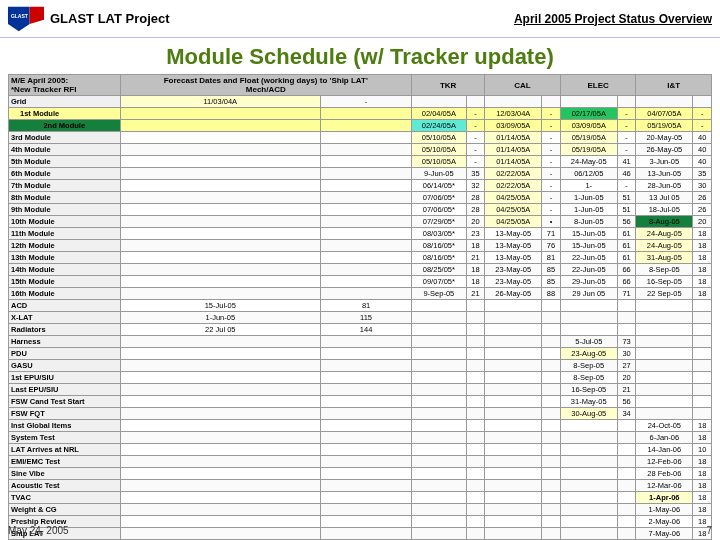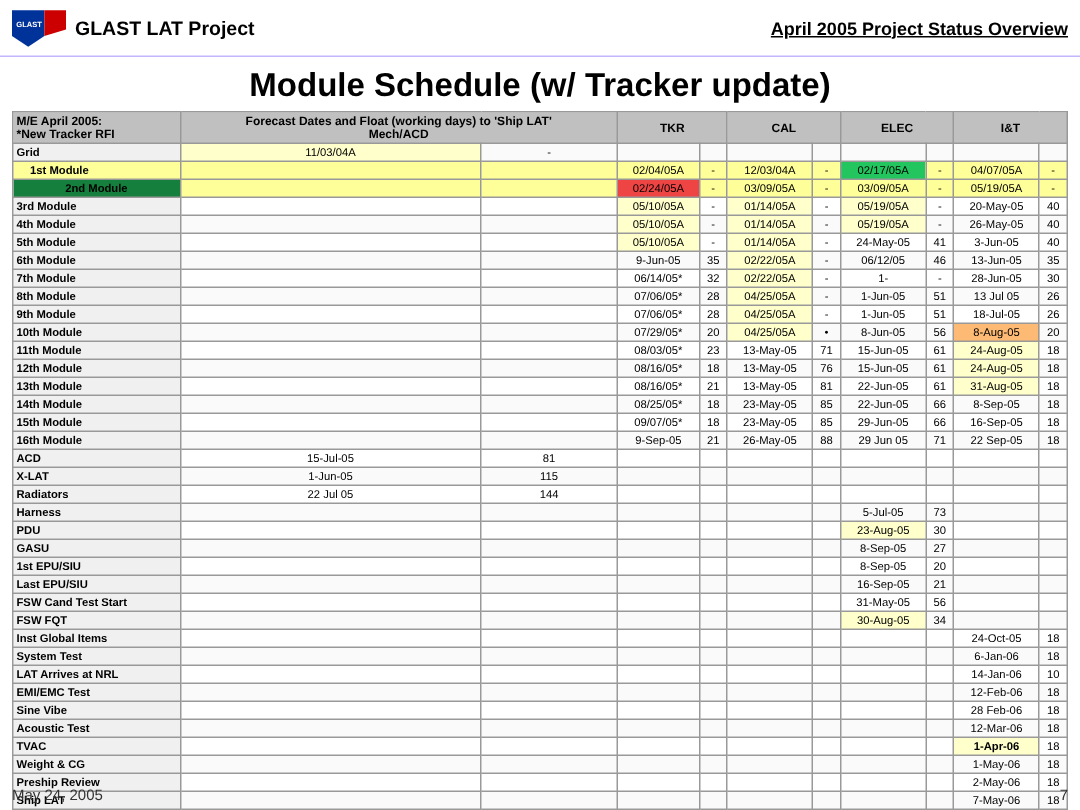--- a/index.html
+++ b/index.html
@@ -44,21 +44,21 @@
       font-weight: bold;
       color: #000;
       text-align: right;
       text-decoration: underline;
     }
 
     #page-title {
       text-align: center;
       font-size: 22px;
       font-weight: bold;
-      color: #000000;
+      color: #4d7c0f;
       padding: 6px 0 4px 0;
     }
 
     #table-container {
       padding: 0 8px;
       overflow: hidden;
     }
 
     table {
       border-collapse: collapse;
@@ -164,21 +164,21 @@
           <td style="background: rgb(255, 255, 153);">-</td>
           <td style="background: #22c55e;">02/17/05A</td>
           <td style="background: rgb(255, 255, 153);">-</td>
           <td style="background: rgb(255, 255, 153);">04/07/05A</td>
           <td style="background: rgb(255, 255, 153);">-</td>
         </tr>
         <tr class="data-row">
           <td class="col-label row-label" style="background: #15803d; text-align: center;">2nd Module</td>
           <td style="background: rgb(255, 255, 153);"></td>
           <td style="background: rgb(255, 255, 153);"></td>
-          <td style="background: #ef4444;">02/24/05A</td>
+          <td style="background: #5eead4;">02/24/05A</td>
           <td style="background: rgb(255, 255, 153);">-</td>
           <td style="background: rgb(255, 255, 153);">03/09/05A</td>
           <td style="background: rgb(255, 255, 153);">-</td>
           <td style="background: rgb(255, 255, 153);">03/09/05A</td>
           <td style="background: rgb(255, 255, 153);">-</td>
           <td style="background: rgb(255, 255, 153);">05/19/05A</td>
           <td style="background: rgb(255, 255, 153);">-</td>
         </tr>
         <tr class="data-row">
           <td class="col-label row-label">3rd Module</td>
@@ -274,21 +274,21 @@
         <tr class="data-row">
           <td class="col-label row-label">10th Module</td>
           <td></td>
           <td></td>
           <td>07/29/05*</td>
           <td>20</td>
           <td style="background: rgb(255, 255, 204);">04/25/05A</td>
           <td>•</td>
           <td>8-Jun-05</td>
           <td>56</td>
-          <td style="background: #fdba74;">8-Aug-05</td>
+          <td style="background: #15803d;">8-Aug-05</td>
           <td>20</td>
         </tr>
         <tr class="data-row">
           <td class="col-label row-label">11th Module</td>
           <td></td>
           <td></td>
           <td>08/03/05*</td>
           <td>23</td>
           <td>13-May-05</td>
           <td>71</td>

